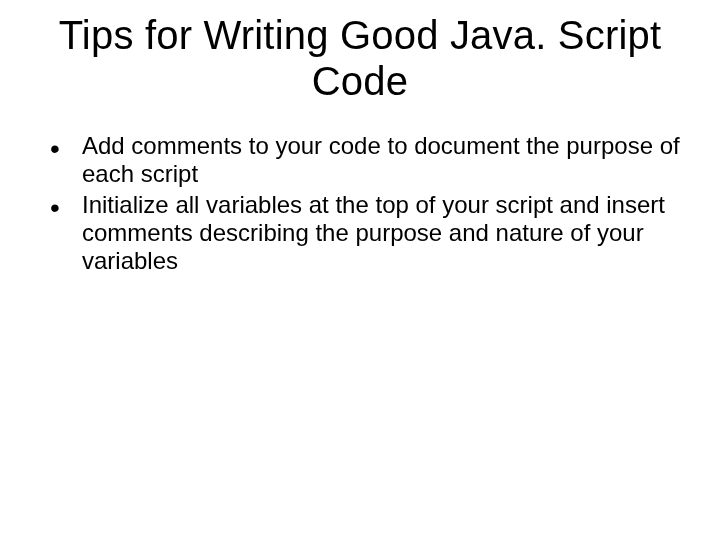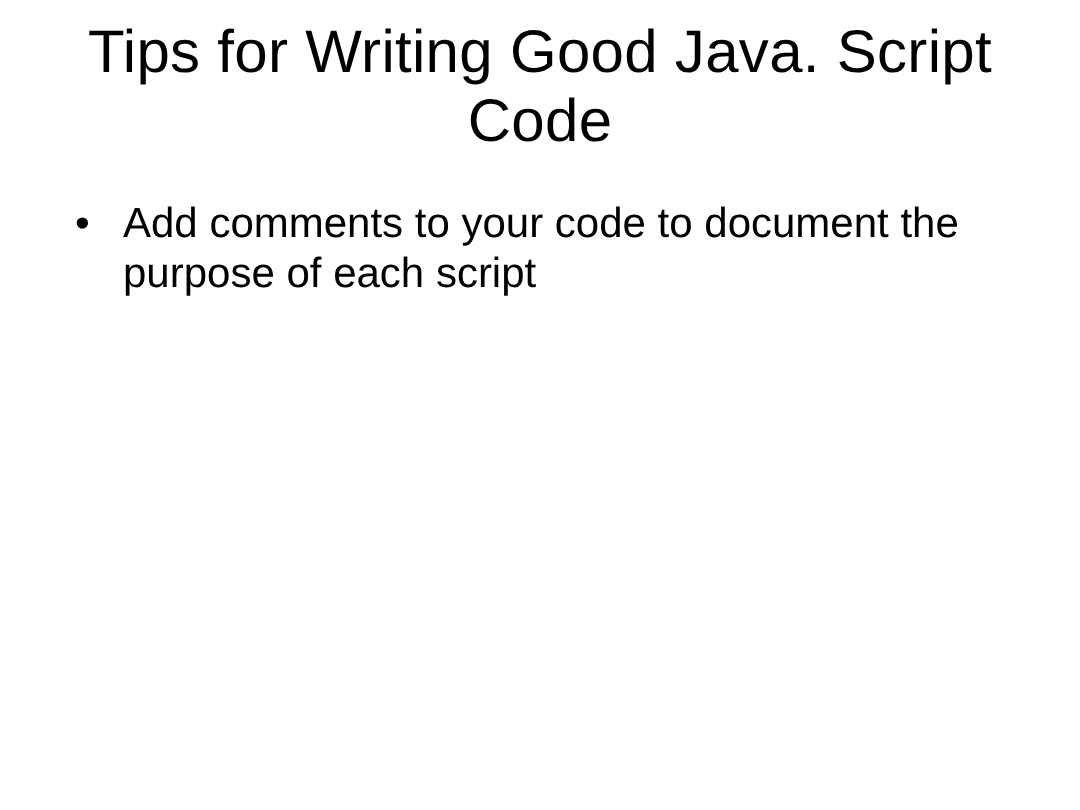--- a/index.html
+++ b/index.html
@@ -22,35 +22,36 @@
     text-align: center;
     line-height: 1.15;
     margin-bottom: 28px;
     letter-spacing: 0.2px;
   }
   .bullets {
     list-style: none;
     padding-left: 20px;
   }
   .bullets li {
-    font-size: 28px;
+    font-size: 24px;
     line-height: 1.18;
     margin-bottom: 2px;
     position: relative;
     padding-left: 32px;
   }
   .bullets li::before {
     content: "•";
     position: absolute;
     left: 0;
     top: 0;
     font-size: 28px;
   }
 </style>
 </head>
 <body>
 
 <div class="slide">
   <h1 class="title">Tips for Writing Good Java. Script Code</h1>
   <ul class="bullets">
     <li>Add comments to your code to document the purpose of each script</li>
+    <li>Initialize all variables at the top of your script and insert comments describing the purpose and nature of your variables</li>
   </ul>
 </div>
 
 </body></html>

